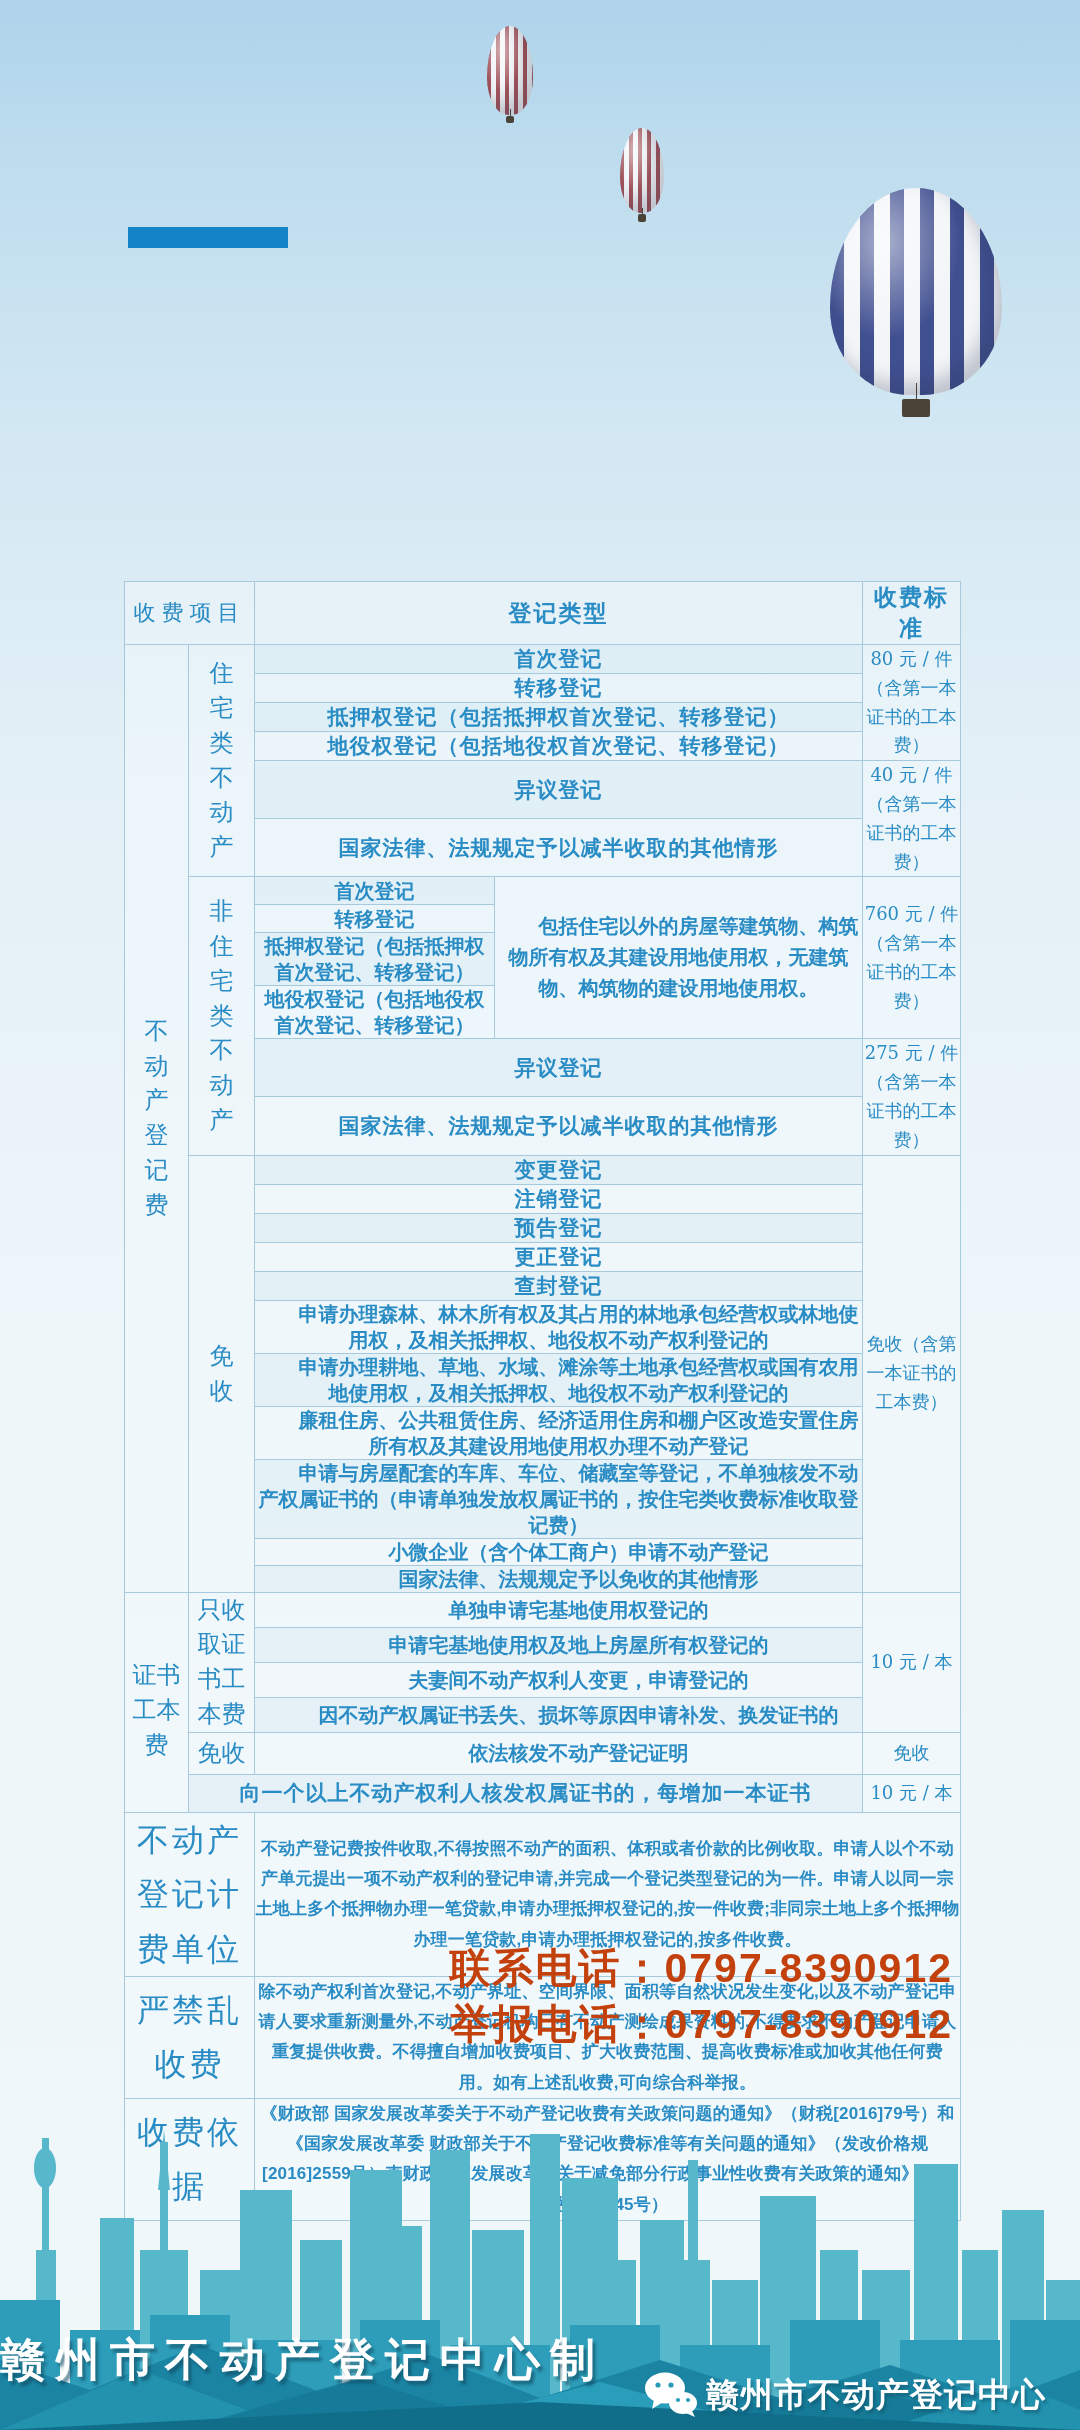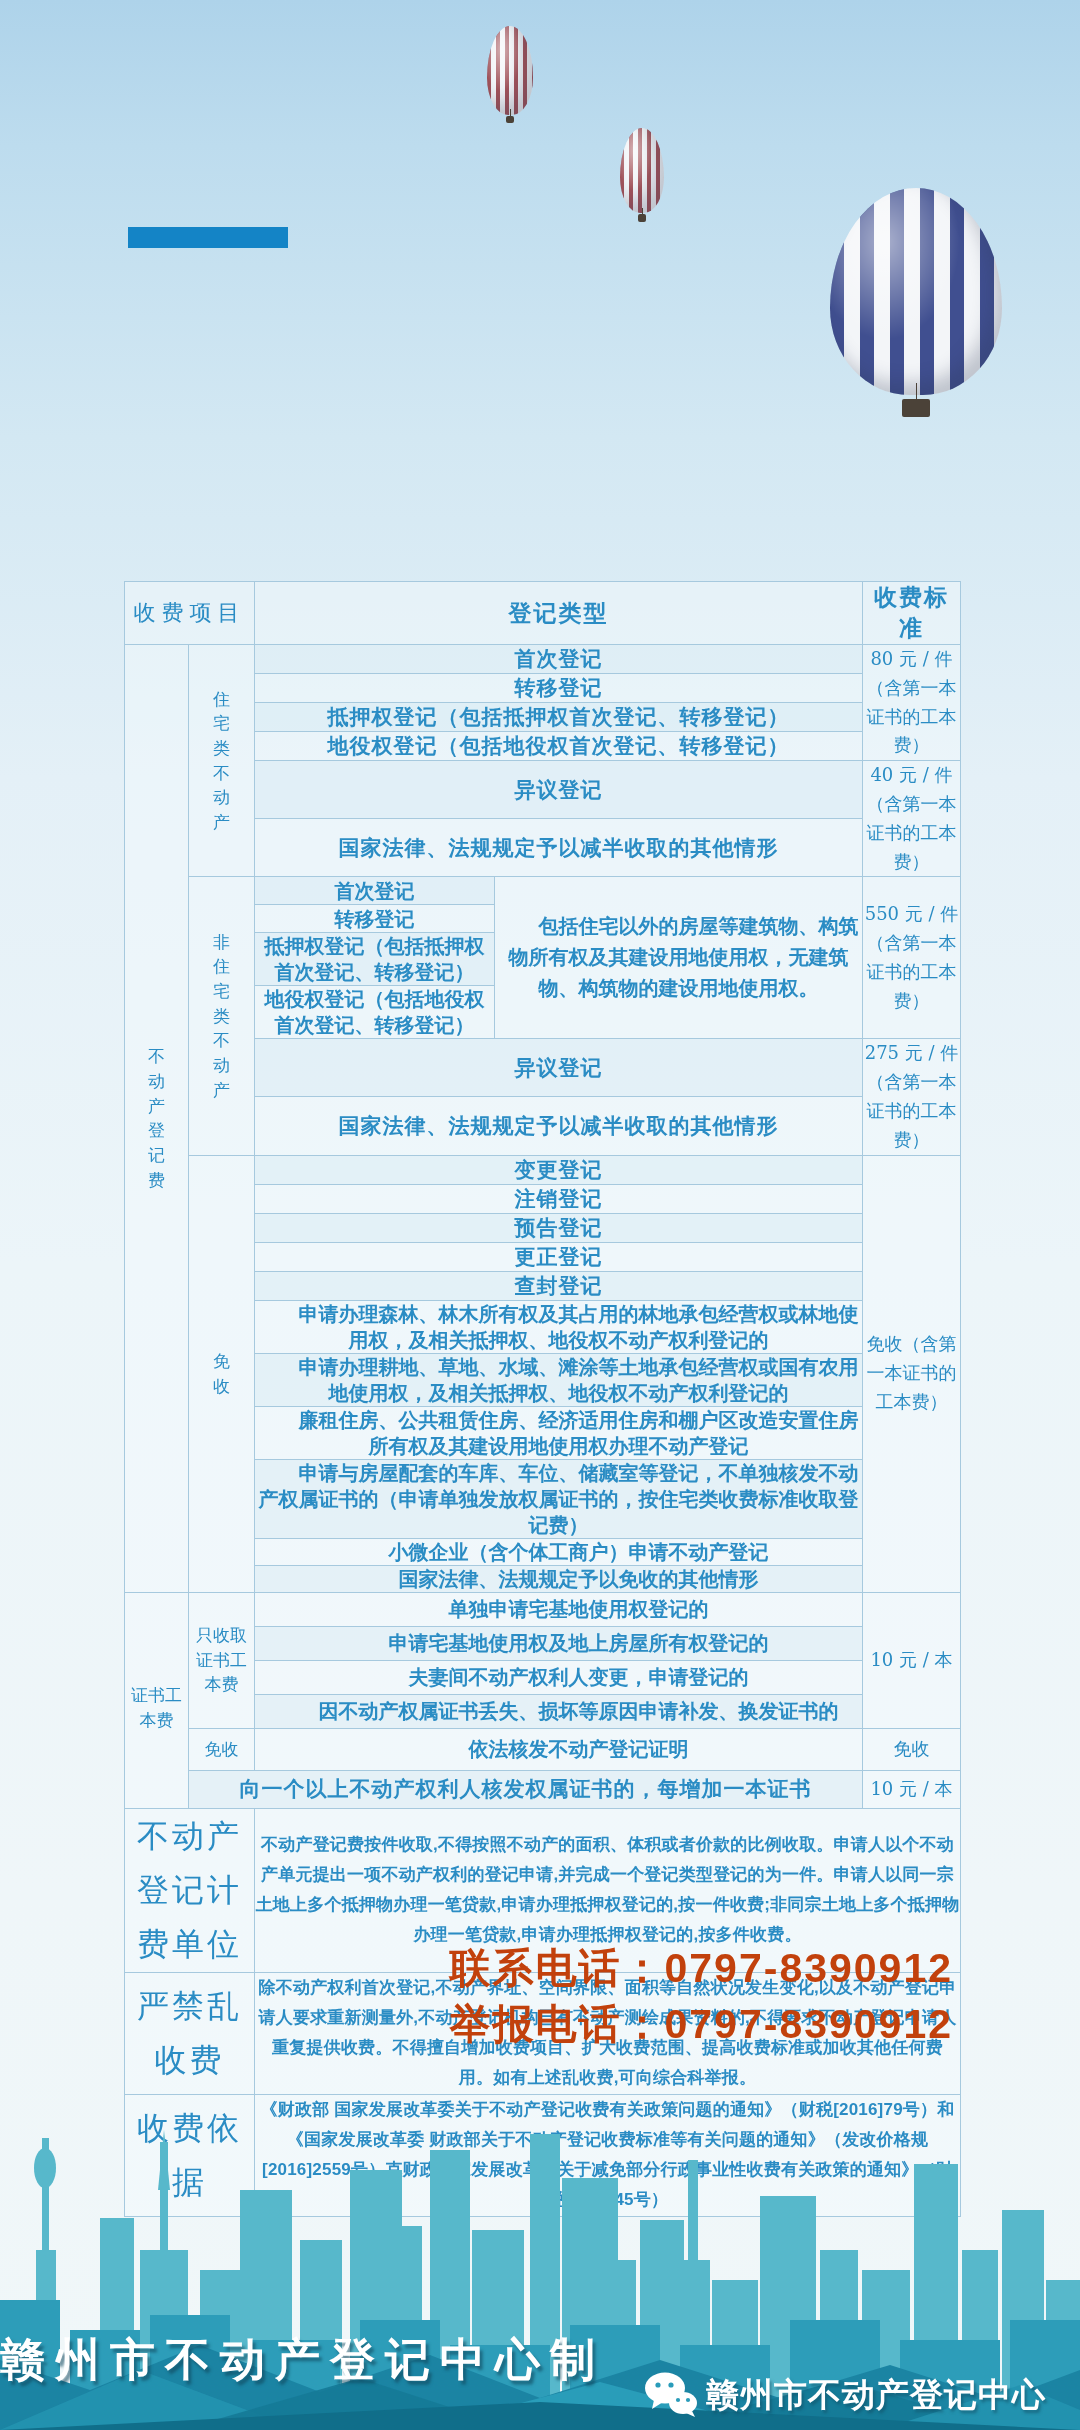--- a/index.html
+++ b/index.html
@@ -31,21 +31,21 @@
   .bl-s2{left:620px;top:128px;width:44px;height:104px;}
   .bl-s2 .env{background:repeating-linear-gradient(90deg,#a3535a 0 4px,#f3f5f8 4px 9px);}
 
   
   table.fee{position:absolute;left:124px;top:581px;width:836px;border-collapse:collapse;table-layout:fixed;
             background:rgba(245,250,253,.45);}
   table.fee td,table.fee th{border:1px solid #a6c9de;padding:0;vertical-align:middle;text-align:center;
             color:#2a8cc4;overflow:hidden;}
   th.h-item{font-family:"DejaVu Serif","Liberation Serif",serif;font-weight:normal;font-size:22px;letter-spacing:6px;color:#4e97c0;}
   th.h-type,th.h-std{font-size:23px;color:#0f7abc;letter-spacing:2px;}
-  td.lblA,td.lblB{font-family:"DejaVu Serif","Liberation Serif",serif;font-size:17px;color:#4e97c0;line-height:1.45;}
+  td.lblA,td.lblB{font-family:"DejaVu Serif","Liberation Serif",serif;font-size:24px;color:#4e97c0;line-height:1.45;}
   td.lblA span,td.lblB span{display:inline-block;word-break:break-all;}
   .w1{width:26px;} .w2{width:52px;} .w3{width:60px;margin-top:16px;}
   td.type{font-weight:bold;font-size:21px;letter-spacing:1px;}
   td.type2{font-weight:bold;font-size:20px;line-height:1.3;padding:2px 6px;}
   td.longL{font-weight:bold;font-size:20px;line-height:1.3;text-align:left;padding:3px 14px 3px 12px;text-indent:2em;}
   td.scope{font-weight:bold;font-size:20px;line-height:1.55;text-align:left;padding:4px 14px;text-indent:2em;}
   td.fee-std{font-family:"DejaVu Serif","Liberation Serif",serif;font-size:18px;color:#2e7fb5;line-height:1.6;padding:4px 4px;}
   td.sec-lbl{font-family:"DejaVu Serif","Liberation Serif",serif;font-size:32px;color:#4e97c0;letter-spacing:3px;line-height:1.7;margin-left:39px;}
   td.sec-txt{font-weight:bold;font-size:17px;line-height:1.78;text-align:left;padding:10px 16px;letter-spacing:.2px;margin-left:18px;}
   tr.rh34{height:34px;padding-left:36px;} tr.rh28{height:28px;} tr.rh29{height:29px;} tr.rh50{height:50px;} tr.rh48{height:48px;}
@@ -120,21 +120,21 @@
       <td class="fee-std" rowspan="2">40 元 / 件（含第一本证书的工本费）</td>
     </tr>
     <tr class="rh50">
           <td class="type" colspan="2">国家法律、法规规定予以减半收取的其他情形</td>
         </tr>
 
     <tr class="rh28">
       <td class="lblB" rowspan="6"><span class="w1">非住宅类不动产</span></td>
       <td class="type2">首次登记</td>
       <td class="scope" rowspan="4">包括住宅以外的房屋等建筑物、构筑物所有权及其建设用地使用权，无建筑物、构筑物的建设用地使用权。</td>
-      <td class="fee-std" rowspan="4">550 元 / 件（含第一本证书的工本费）</td>
+      <td class="fee-std" rowspan="4">760 元 / 件（含第一本证书的工本费）</td>
     </tr>
     <tr class="rh28">
           <td class="type2">转移登记</td>
         </tr>
     <tr class="rh50">
           <td class="type2">抵押权登记（包括抵押权首次登记、转移登记）</td>
         </tr>
     <tr class="rh50">
           <td class="type2">地役权登记（包括地役权首次登记、转移登记）</td>
         </tr>

